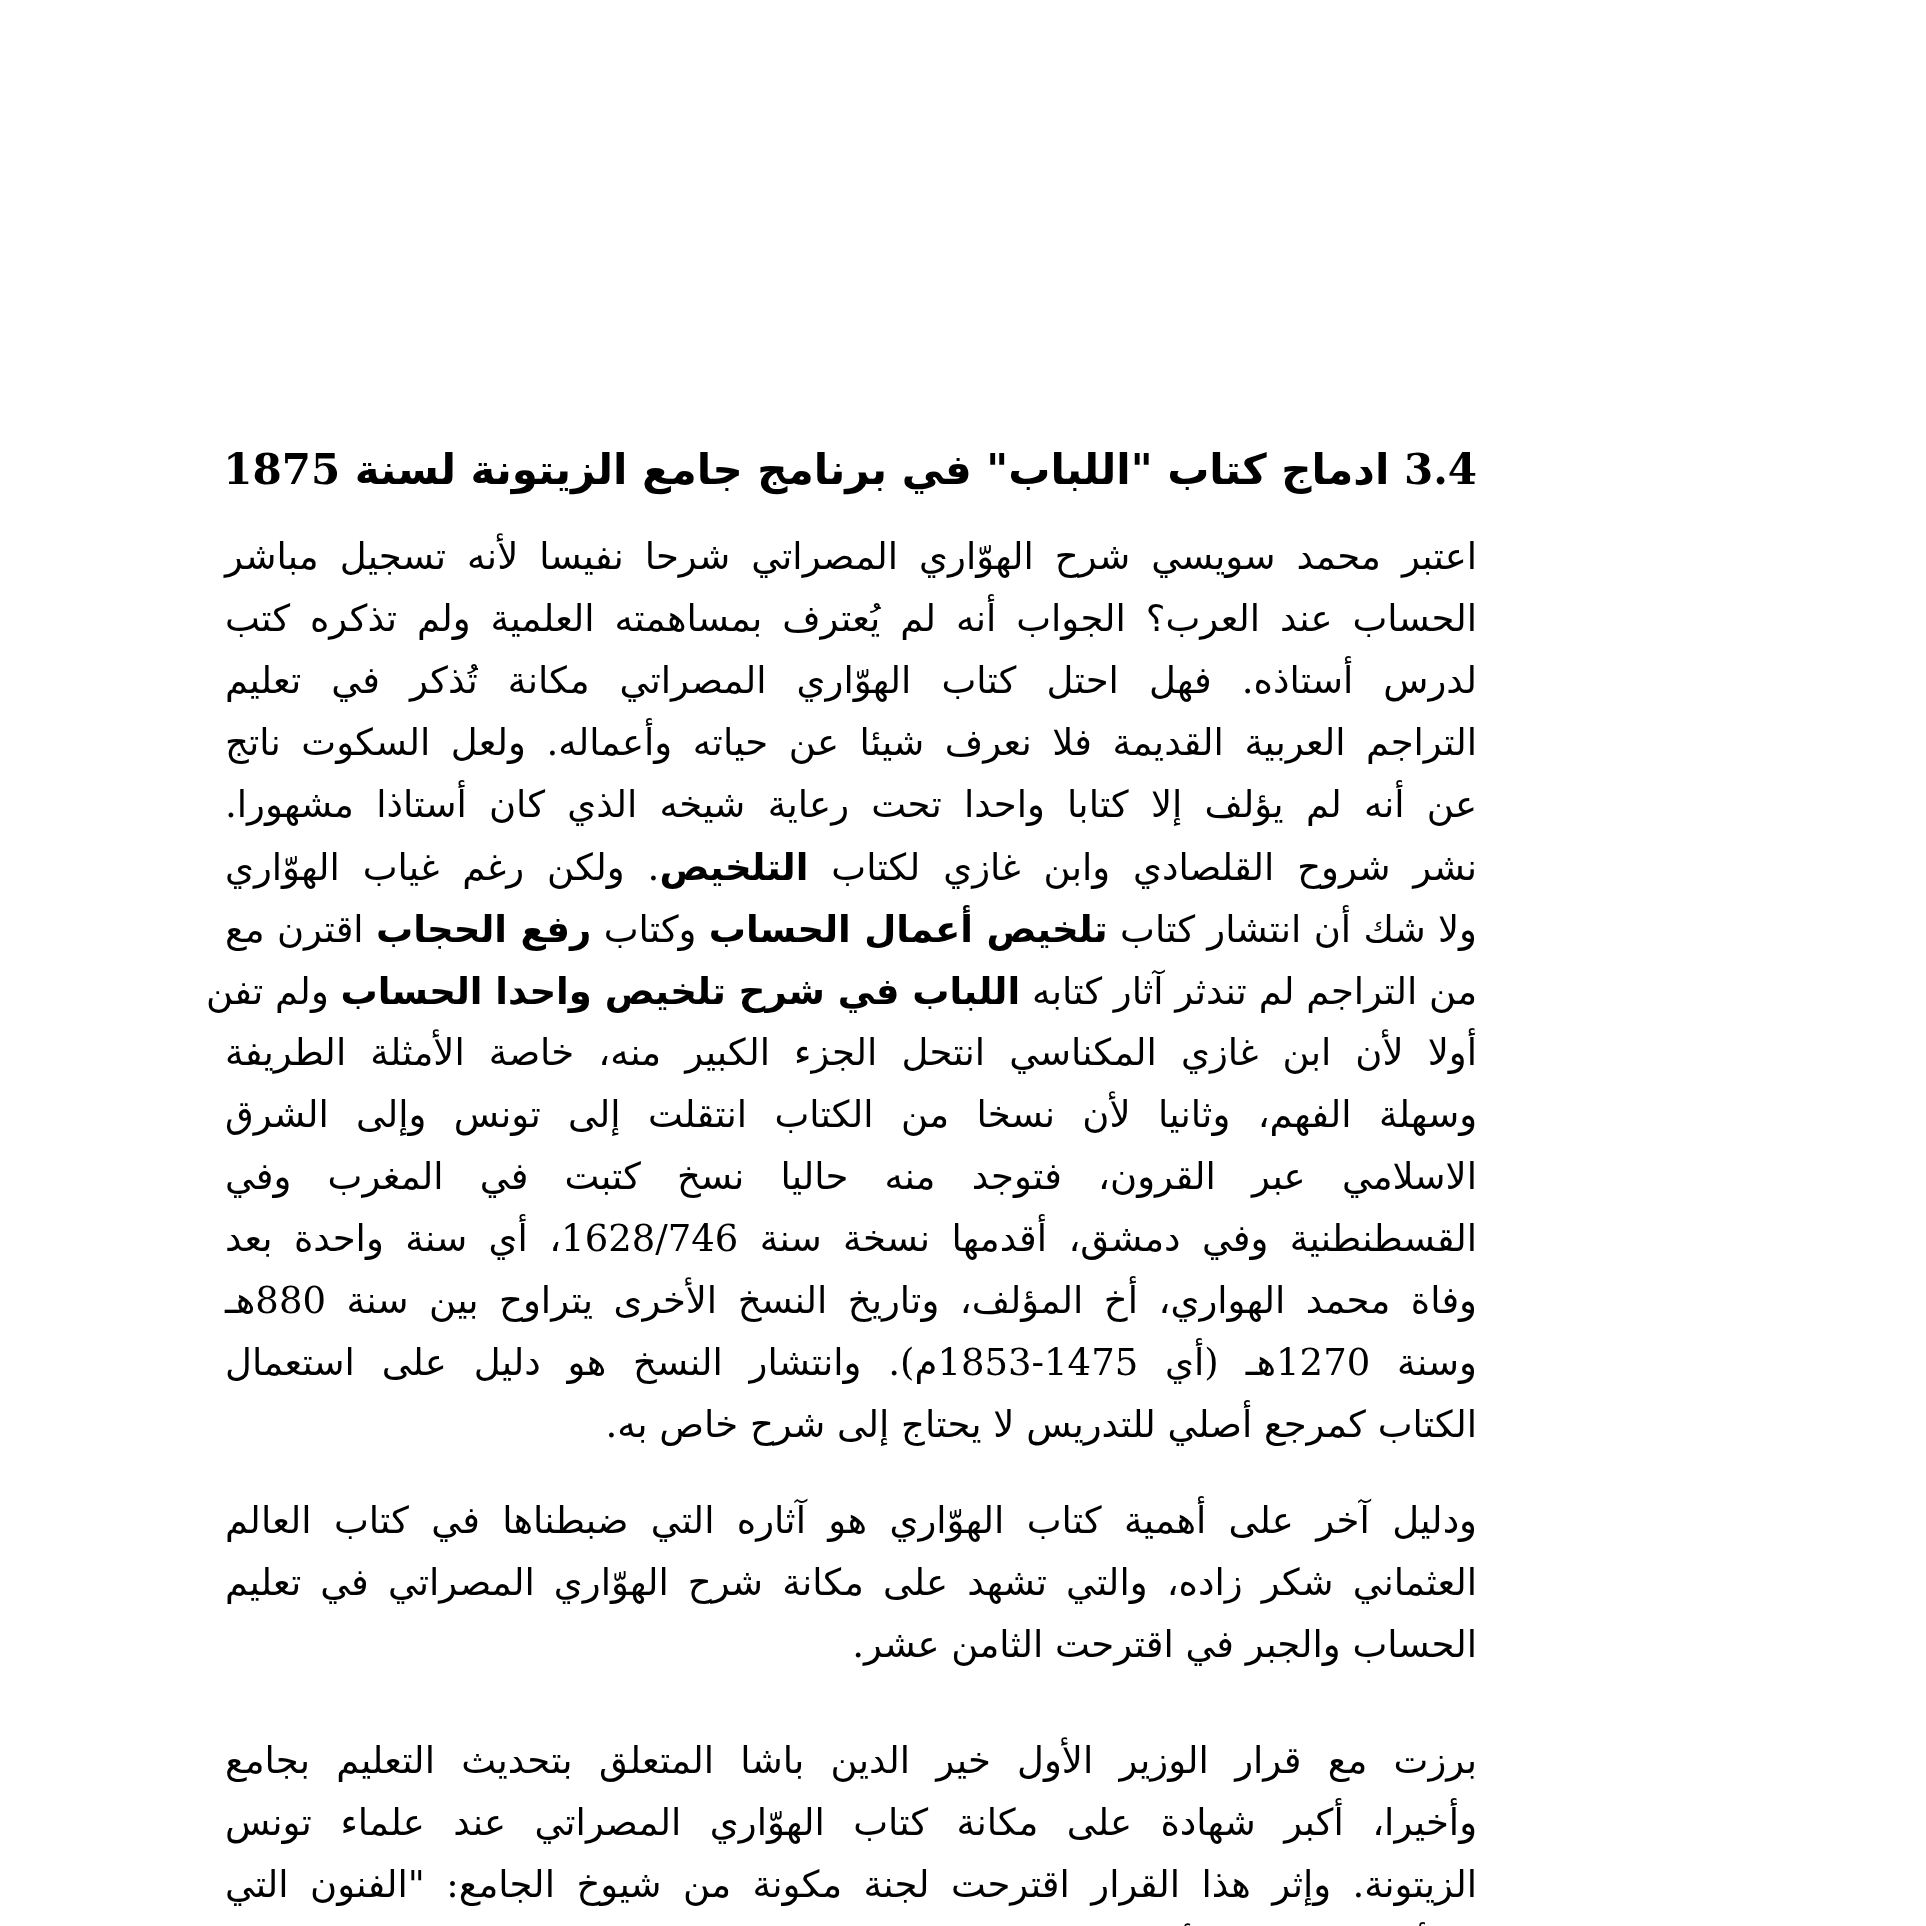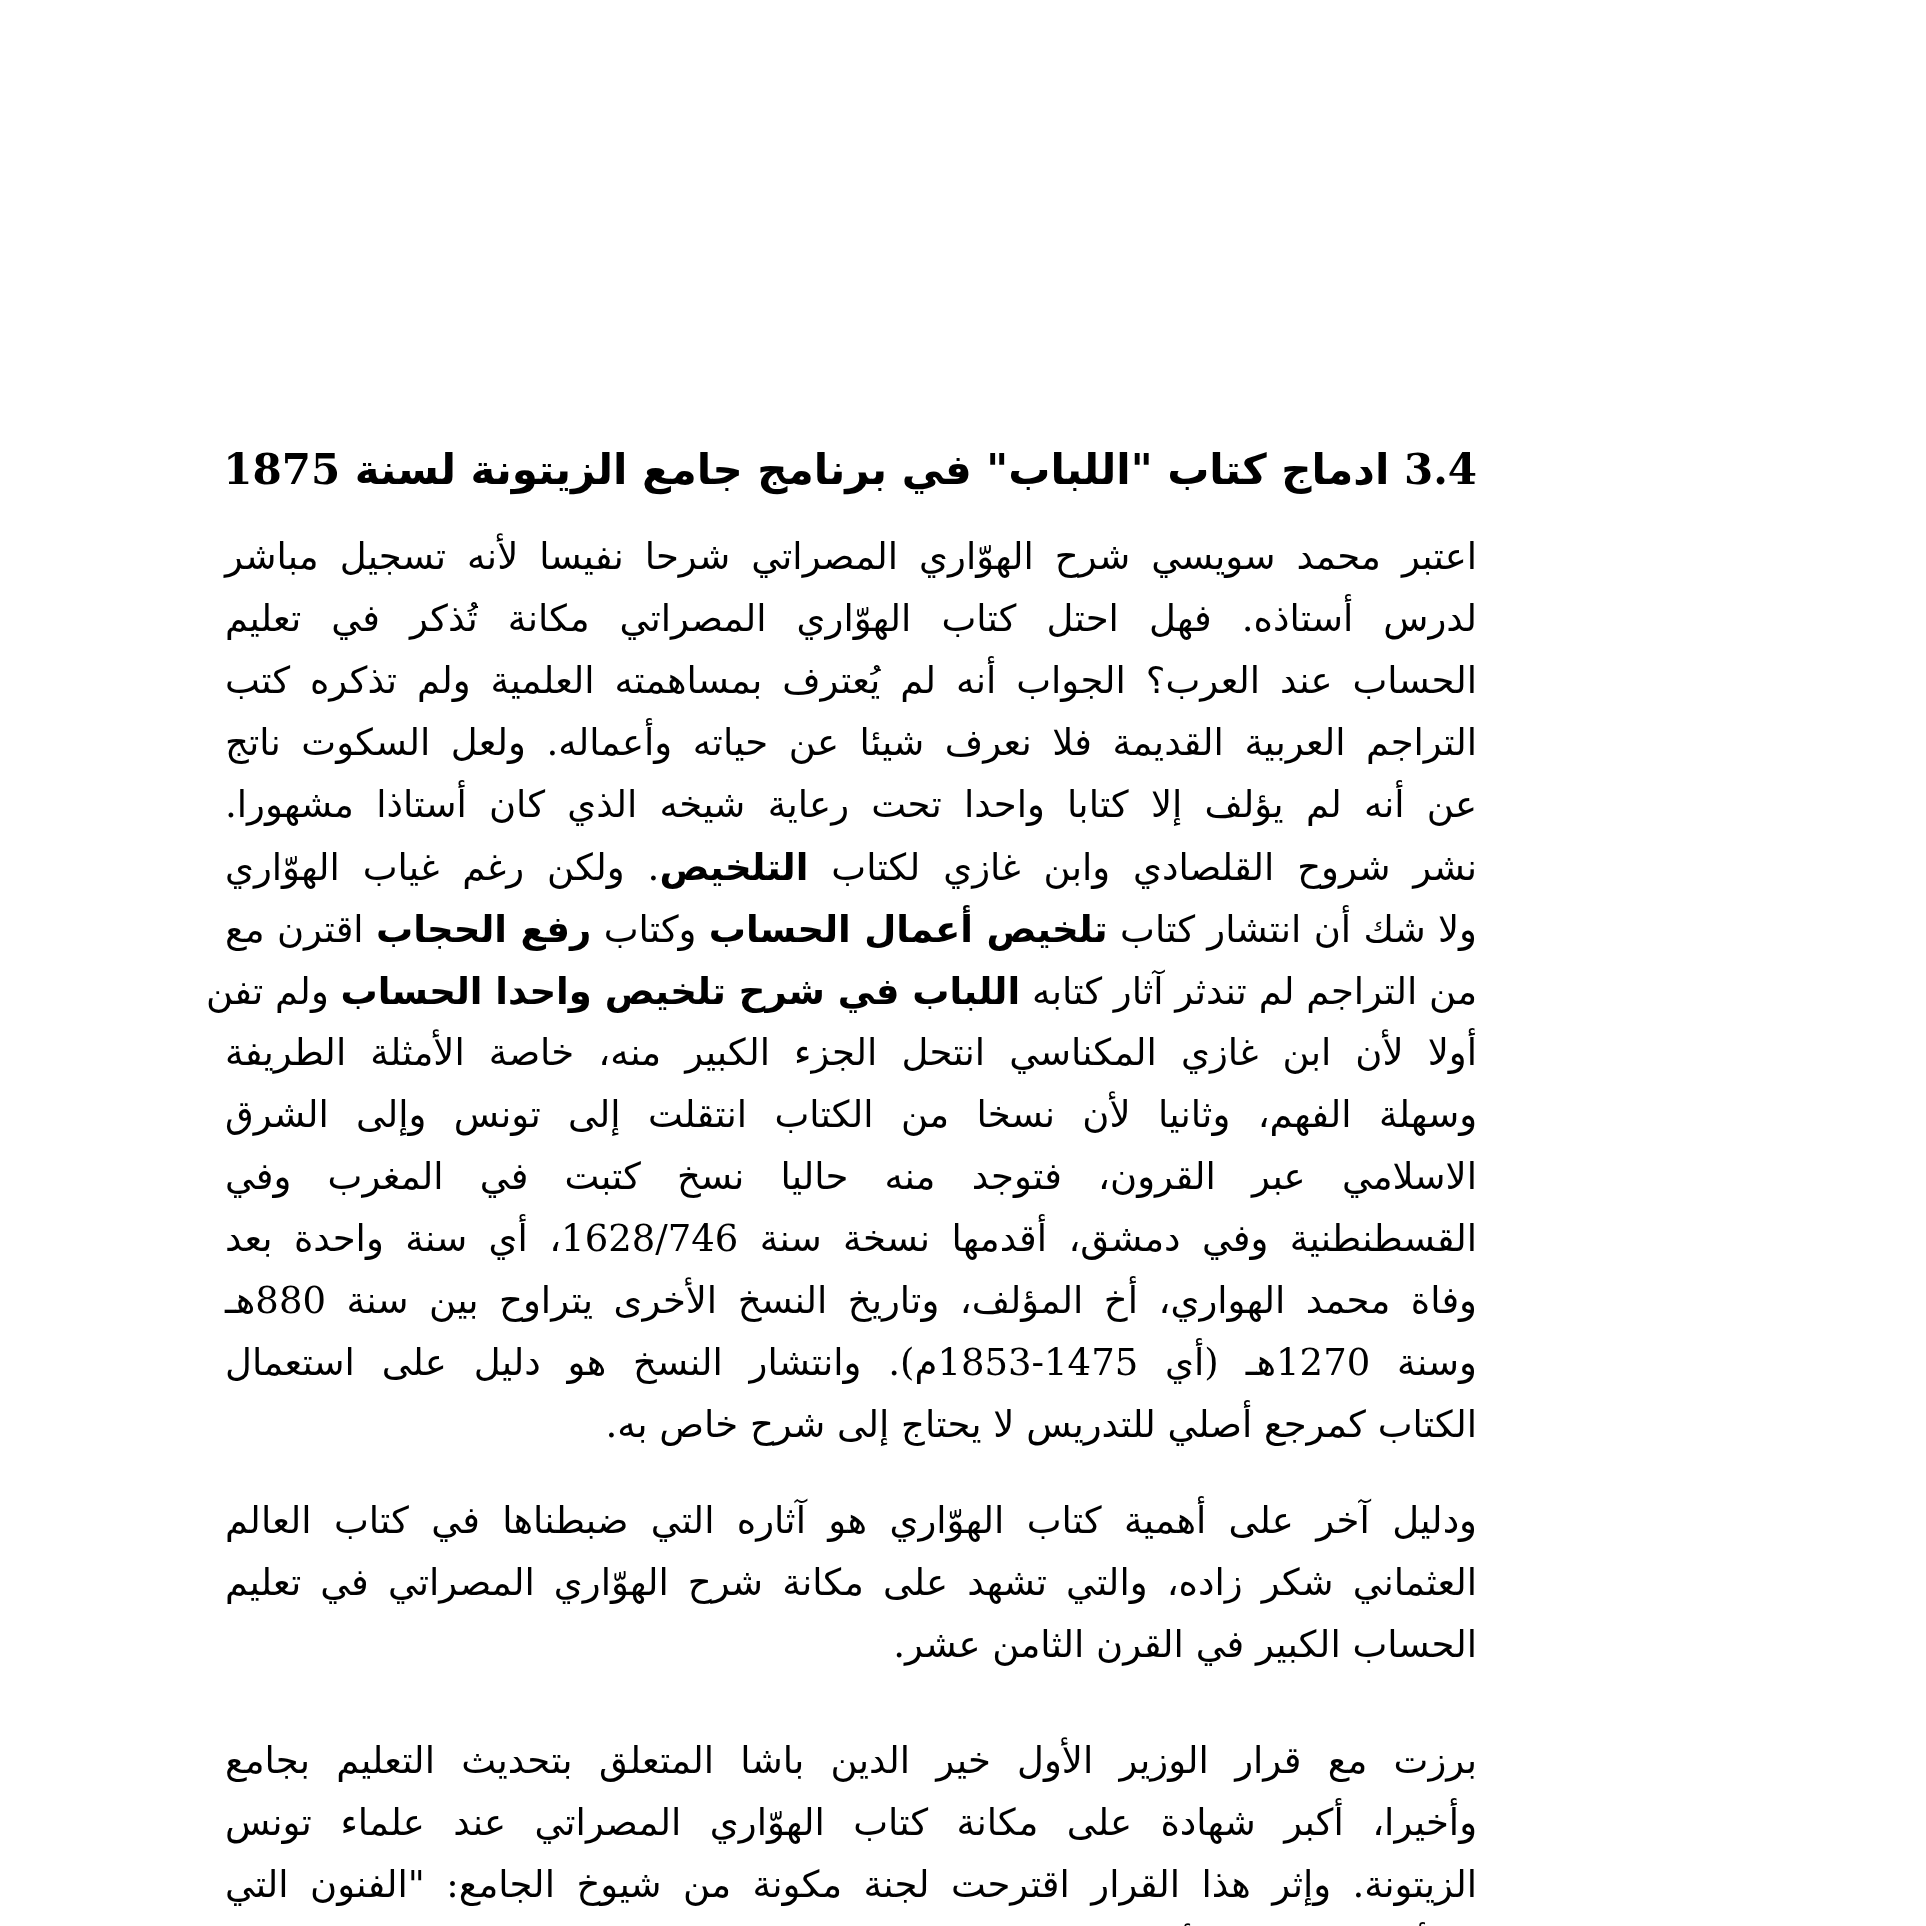--- a/index.html
+++ b/index.html
@@ -61,40 +61,40 @@
 </head>
 <body>
 
 <div class="page">
   <div class="content">
 
     <div class="heading">3.4 ادماج كتاب "اللباب" في برنامج جامع الزيتونة لسنة 1875</div>
 
     <div class="para para-1">
         <div class="line"><span>اعتبر محمد سويسي شرح الهوّاري المصراتي شرحا نفيسا لأنه تسجيل مباشر</span></div>
+        <div class="line"><span>الحساب عند العرب؟ الجواب أنه لم يُعترف بمساهمته العلمية ولم تذكره كتب</span></div>
         <div class="line"><span>لدرس أستاذه. فهل احتل كتاب الهوّاري المصراتي مكانة تُذكر في تعليم</span></div>
-        <div class="line"><span>الحساب عند العرب؟ الجواب أنه لم يُعترف بمساهمته العلمية ولم تذكره كتب</span></div>
         <div class="line"><span>التراجم العربية القديمة فلا نعرف شيئا عن حياته وأعماله. ولعل السكوت ناتج</span></div>
         <div class="line"><span>عن أنه لم يؤلف إلا كتابا واحدا تحت رعاية شيخه الذي كان أستاذا مشهورا.</span></div>
         <div class="line"><span>نشر شروح القلصادي وابن غازي لكتاب </span><span class="b">التلخيص</span><span>. ولكن رغم غياب الهوّاري</span></div>
         <div class="line"><span>ولا شك أن انتشار كتاب </span><span class="b">تلخيص أعمال الحساب</span><span> وكتاب </span><span class="b">رفع الحجاب</span><span> اقترن مع</span></div>
         <div class="line"><span>من التراجم لم تندثر آثار كتابه </span><span class="b">اللباب في شرح تلخيص واحدا الحساب</span><span> ولم تفن</span></div>
         <div class="line"><span>أولا لأن ابن غازي المكناسي انتحل الجزء الكبير منه، خاصة الأمثلة الطريفة</span></div>
         <div class="line"><span>وسهلة الفهم، وثانيا لأن نسخا من الكتاب انتقلت إلى تونس وإلى الشرق</span></div>
         <div class="line"><span>الاسلامي عبر القرون، فتوجد منه حاليا نسخ كتبت في المغرب وفي</span></div>
         <div class="line"><span>القسطنطنية وفي دمشق، أقدمها نسخة سنة 1628/746، أي سنة واحدة بعد</span></div>
         <div class="line"><span>وفاة محمد الهواري، أخ المؤلف، وتاريخ النسخ الأخرى يتراوح بين سنة 880هـ</span></div>
         <div class="line"><span>وسنة 1270هـ (أي 1475-1853م). وانتشار النسخ هو دليل على استعمال</span></div>
         <div class="line last"><span>الكتاب كمرجع أصلي للتدريس لا يحتاج إلى شرح خاص به.</span></div>
       </div>
 
     <div class="para para-2">
         <div class="line"><span>ودليل آخر على أهمية كتاب الهوّاري هو آثاره التي ضبطناها في كتاب العالم</span></div>
         <div class="line"><span>العثماني شكر زاده، والتي تشهد على مكانة  شرح الهوّاري المصراتي في تعليم</span></div>
-        <div class="line last"><span>الحساب الكبير في القرن الثامن عشر.</span></div>
+        <div class="line last"><span>الحساب والجبر في اقترحت الثامن عشر.</span></div>
       </div>
 
     <div class="para para-3">
         <div class="line"><span>برزت مع قرار الوزير الأول خير الدين باشا المتعلق بتحديث التعليم بجامع</span></div>
         <div class="line"><span>وأخيرا، أكبر شهادة على مكانة كتاب الهوّاري المصراتي عند علماء تونس</span></div>
         <div class="line"><span>الزيتونة. وإثر هذا القرار اقترحت لجنة مكونة من شيوخ الجامع: "الفنون التي</span></div>
         <div class="line"><span>تقرأ في الجامع الأعظم والكتب التي تدرّس في تلك الفنون وفي مراتبها" ومن</span></div>
       </div>
 
   </div>

